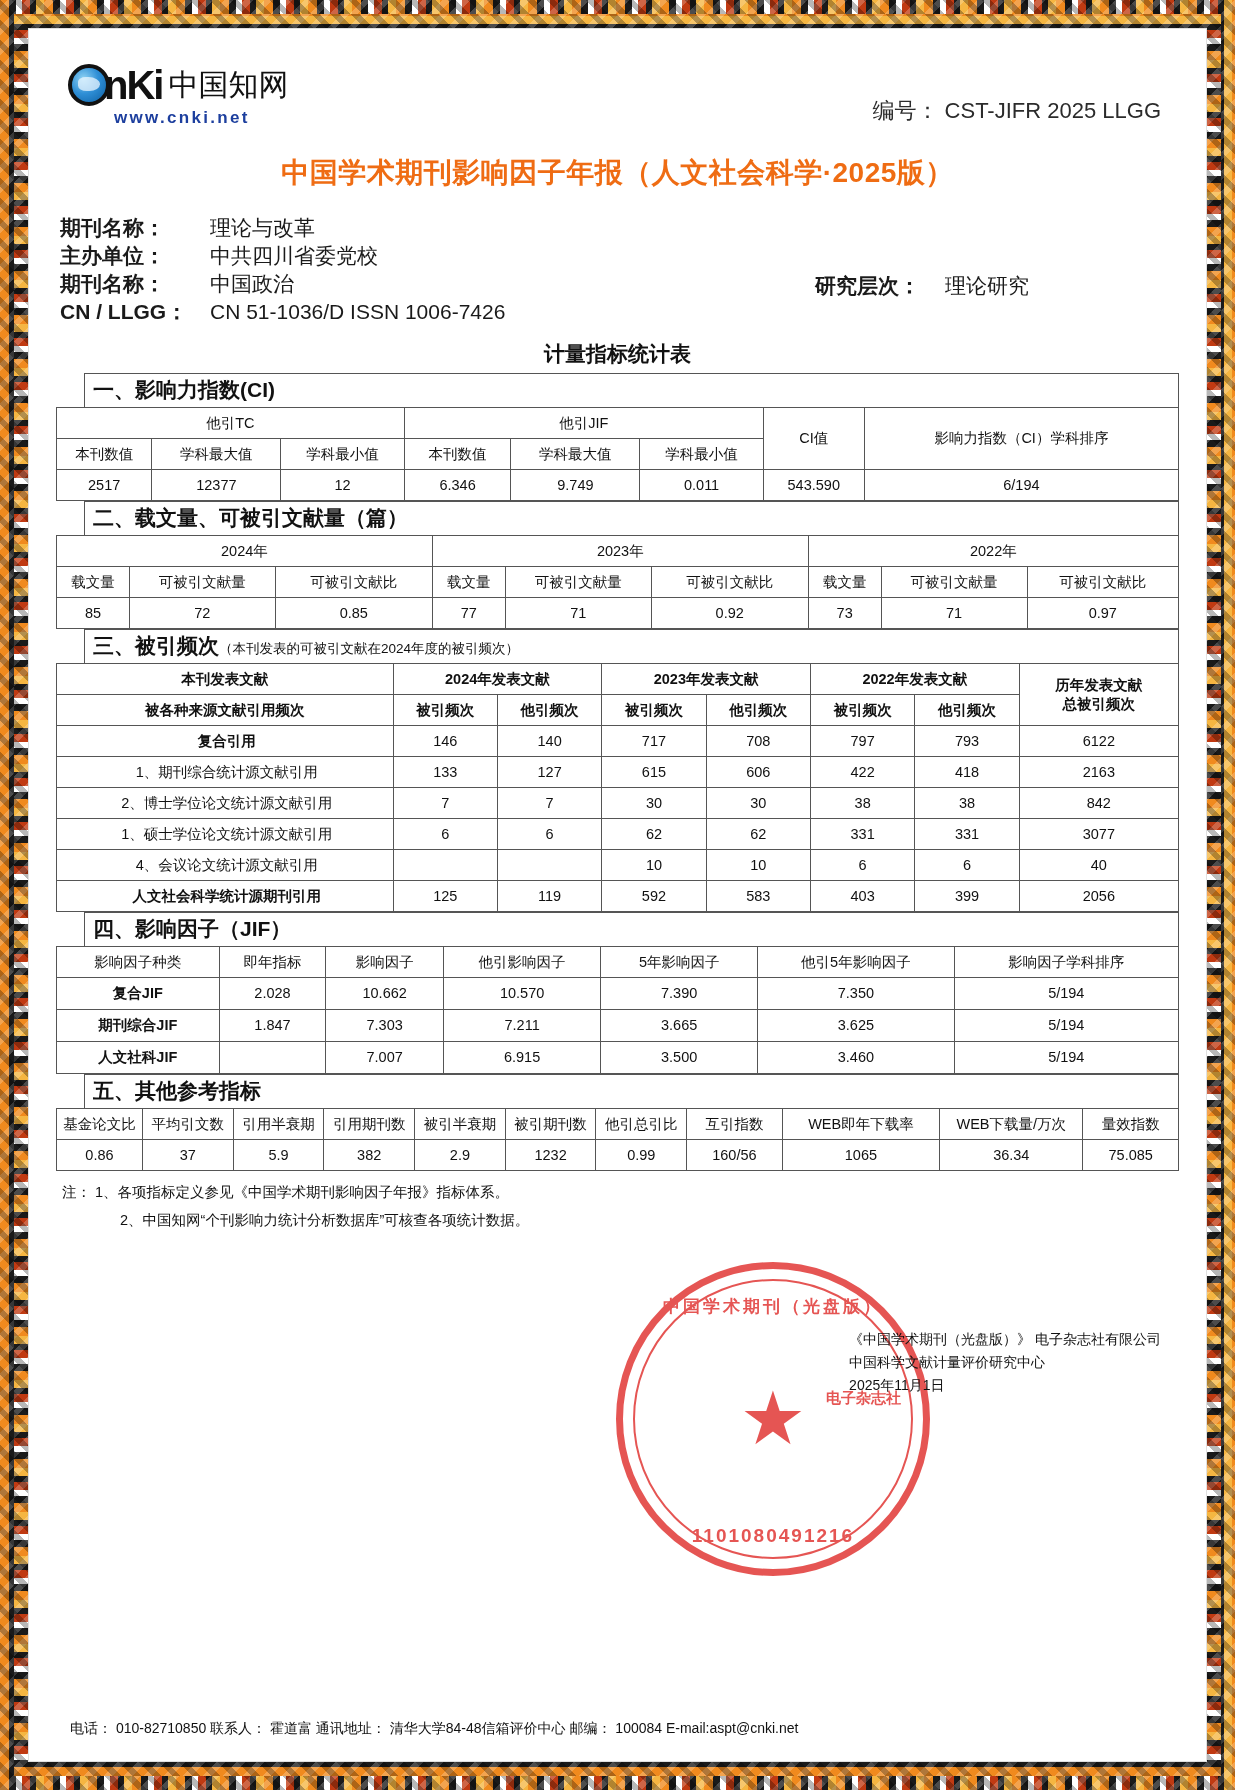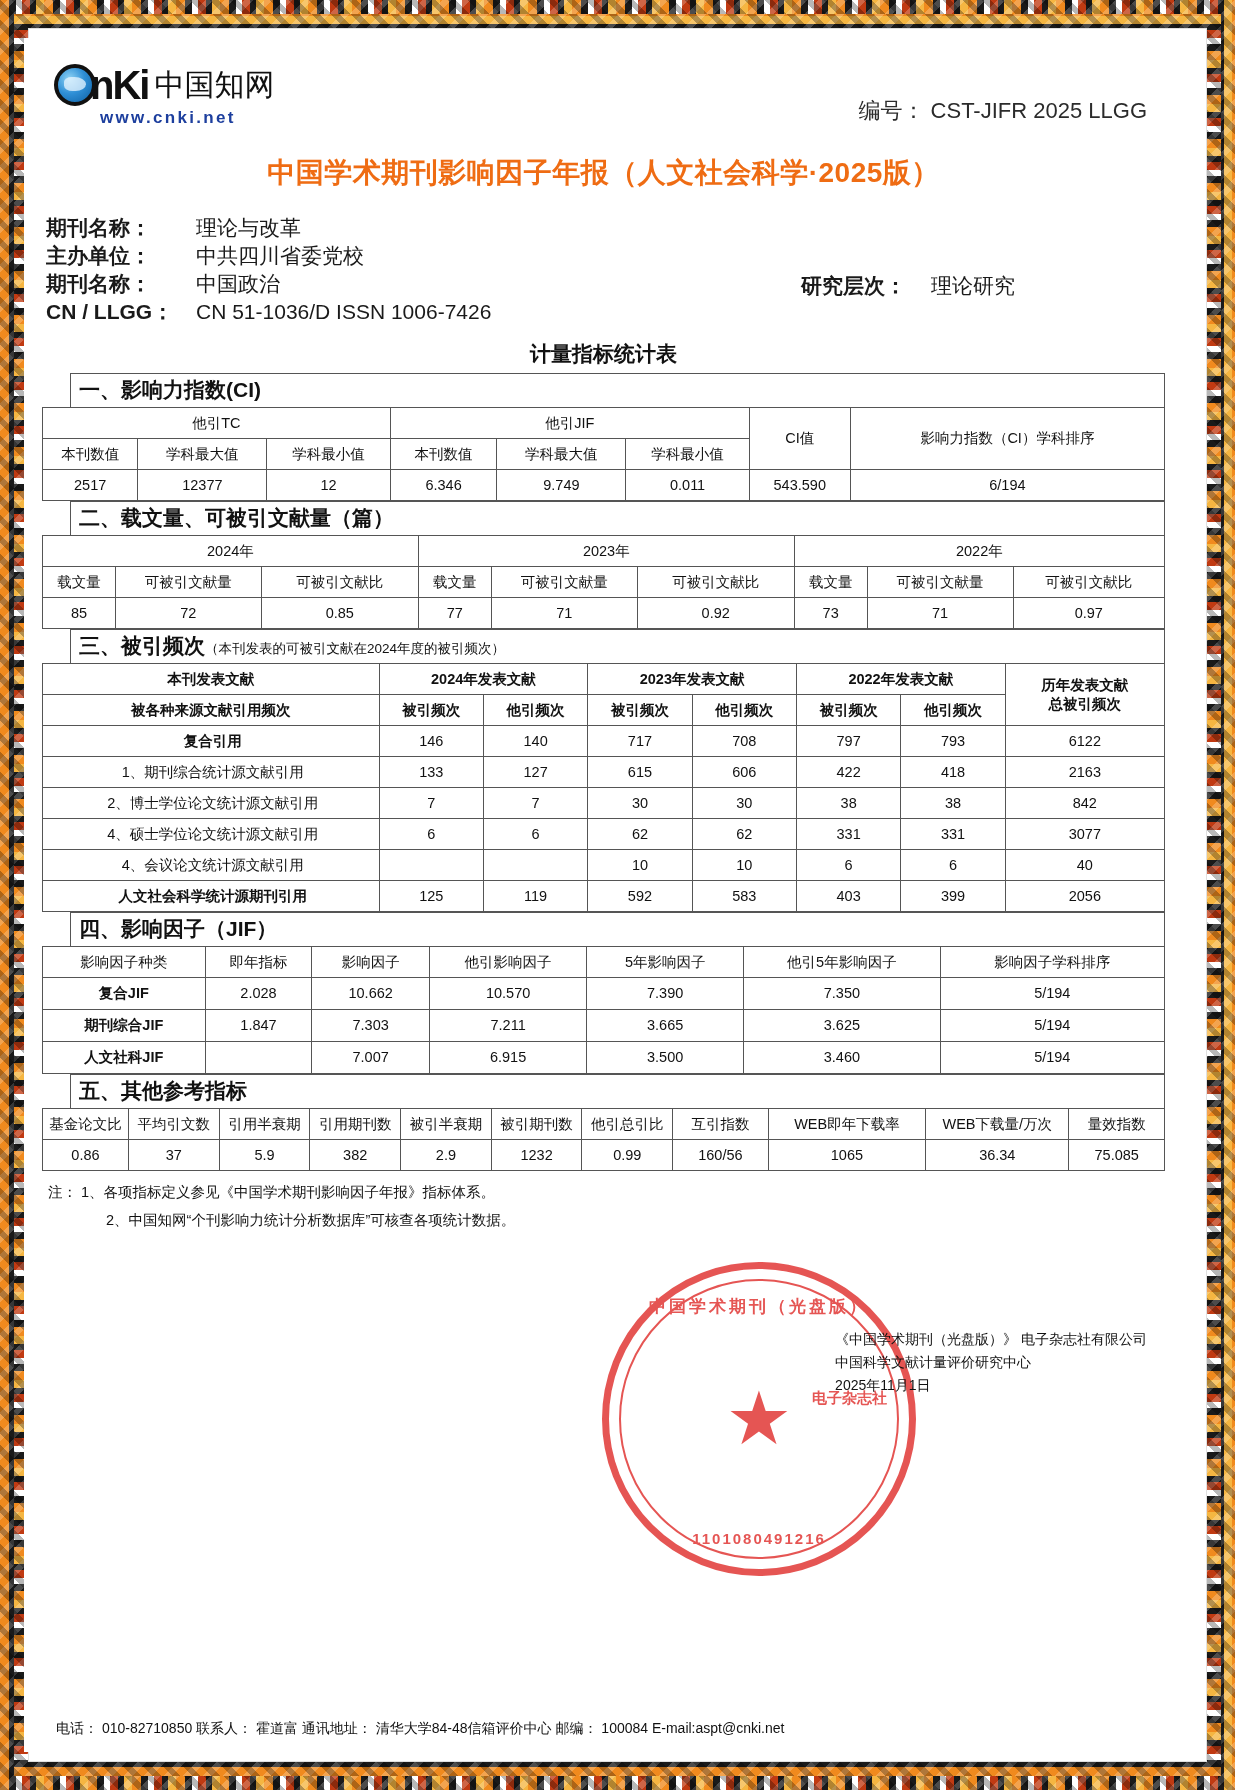--- a/index.html
+++ b/index.html
@@ -47,21 +47,21 @@
     position:absolute; left:0; top:0; right:0; bottom:0;
     background-image:
       repeating-linear-gradient(45deg, rgba(0,0,0,.28) 0 6px, transparent 6px 14px),
       repeating-linear-gradient(-45deg, rgba(255,255,255,.22) 0 6px, transparent 6px 14px);
     pointer-events:none;
   }
 
   
   .page {
     position:absolute;
-    left:24px; top:38px;
+    left:38px; top:38px;
     width:1159px; height:1714px;
     box-sizing:border-box;
     padding:14px 18px 10px 18px;
     background:#fff;
   }
 
   
   .hdr { position:relative; height:96px; }
   .logo { position:absolute; left:12px; top:12px; width:260px; height:70px; }
   .logo-row { display:flex; align-items:center; }
@@ -136,21 +136,21 @@
   }
   .stamp-star {
     position:absolute; left:50%; top:50%; transform:translate(-50%,-50%);
     font-size:74px; color:#e0302e; line-height:1;
   }
   .stamp-top, .stamp-bot {
     position:absolute; left:0; right:0; text-align:center;
     font-size:17px; font-weight:bold; letter-spacing:3px;
   }
   .stamp-top { top:26px; }
-  .stamp-bot { bottom:22px; font-size:15px; letter-spacing:2px; }
+  .stamp-bot { bottom:22px; font-size:19px; letter-spacing:2px; }
   .stamp-mid-r { position:absolute; right:22px; top:120px; font-size:15px; font-weight:bold;}
 
   .footer {
     position:absolute; left:32px; bottom:14px; right:32px;
     font-size:14px; color:#111;
   }
 </style>
 </head>
 <body>
 
@@ -346,21 +346,21 @@
       <td class="lt">2、博士学位论文统计源文献引用</td>
       <td>7</td>
       <td>7</td>
       <td>30</td>
       <td>30</td>
       <td>38</td>
       <td>38</td>
       <td>842</td>
     </tr>
     <tr>
-      <td class="lt">4、硕士学位论文统计源文献引用</td>
+      <td class="lt">1、硕士学位论文统计源文献引用</td>
       <td>6</td>
       <td>6</td>
       <td>62</td>
       <td>62</td>
       <td>331</td>
       <td>331</td>
       <td>3077</td>
     </tr>
     <tr>
       <td class="lt">4、会议论文统计源文献引用</td>

